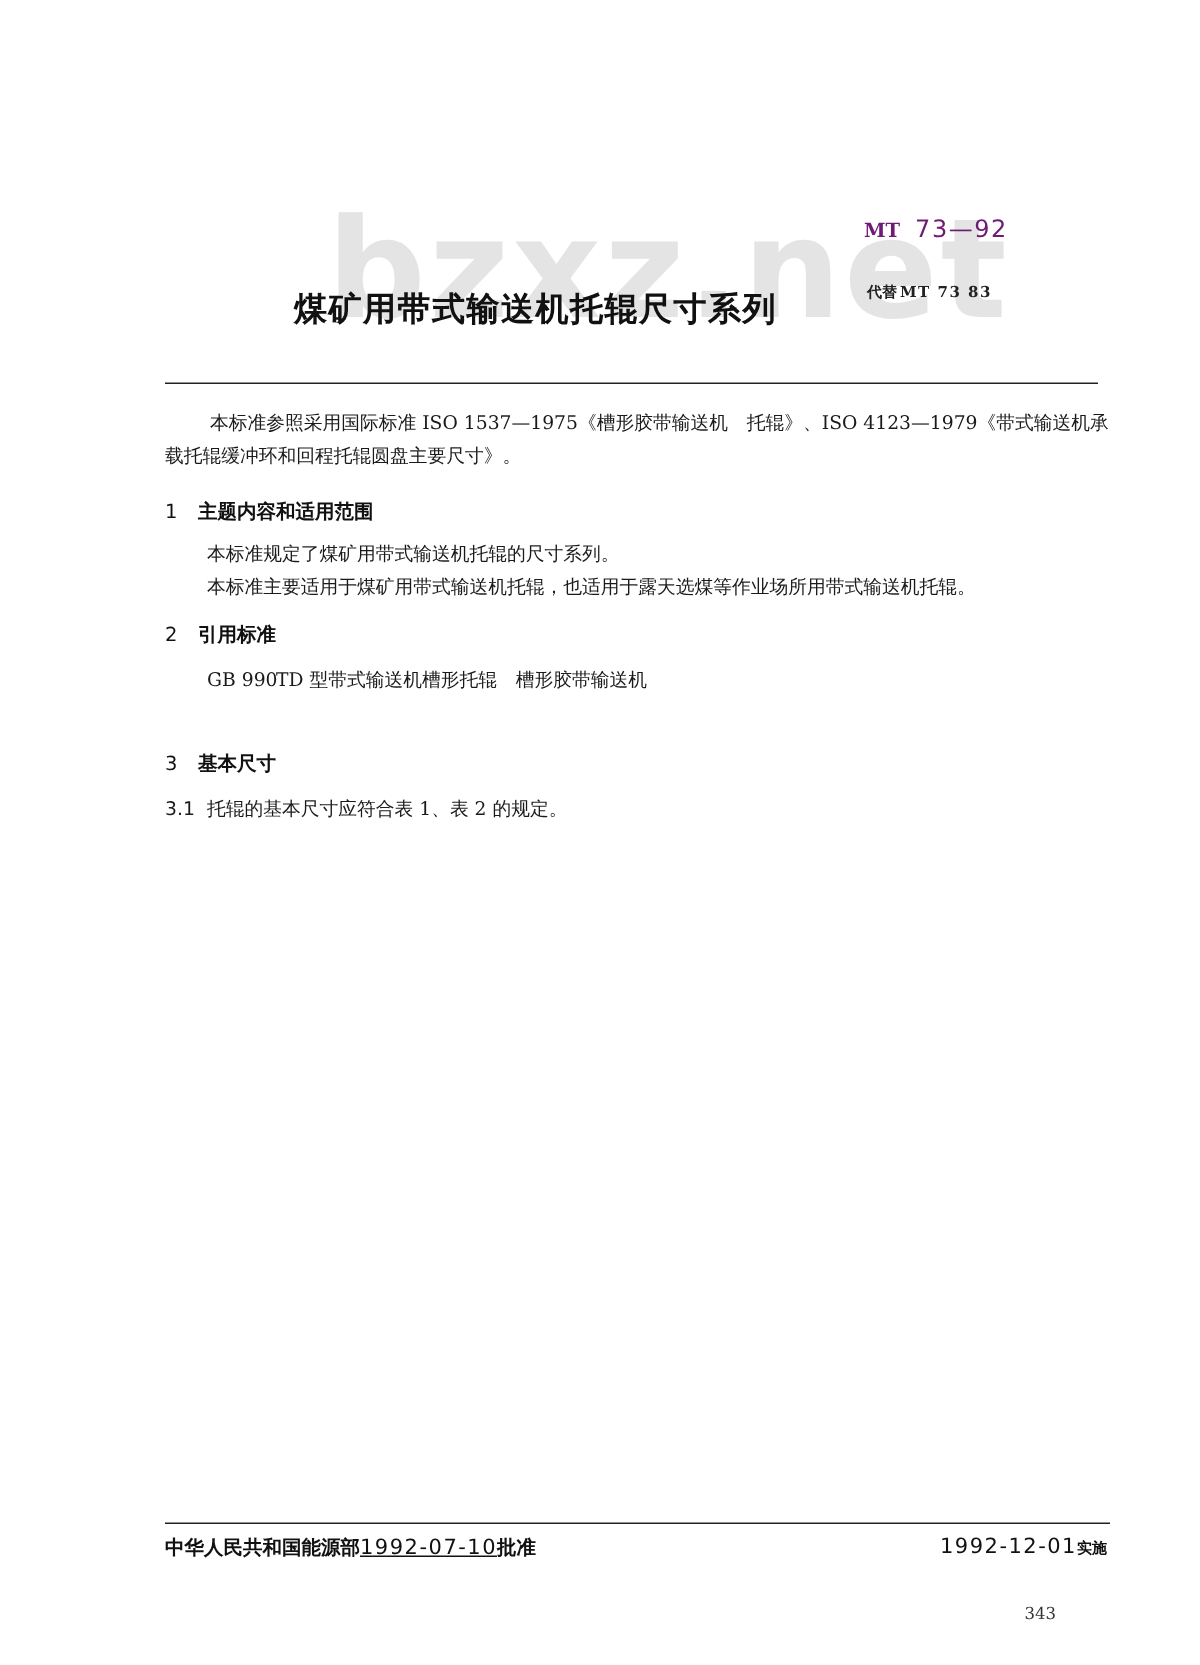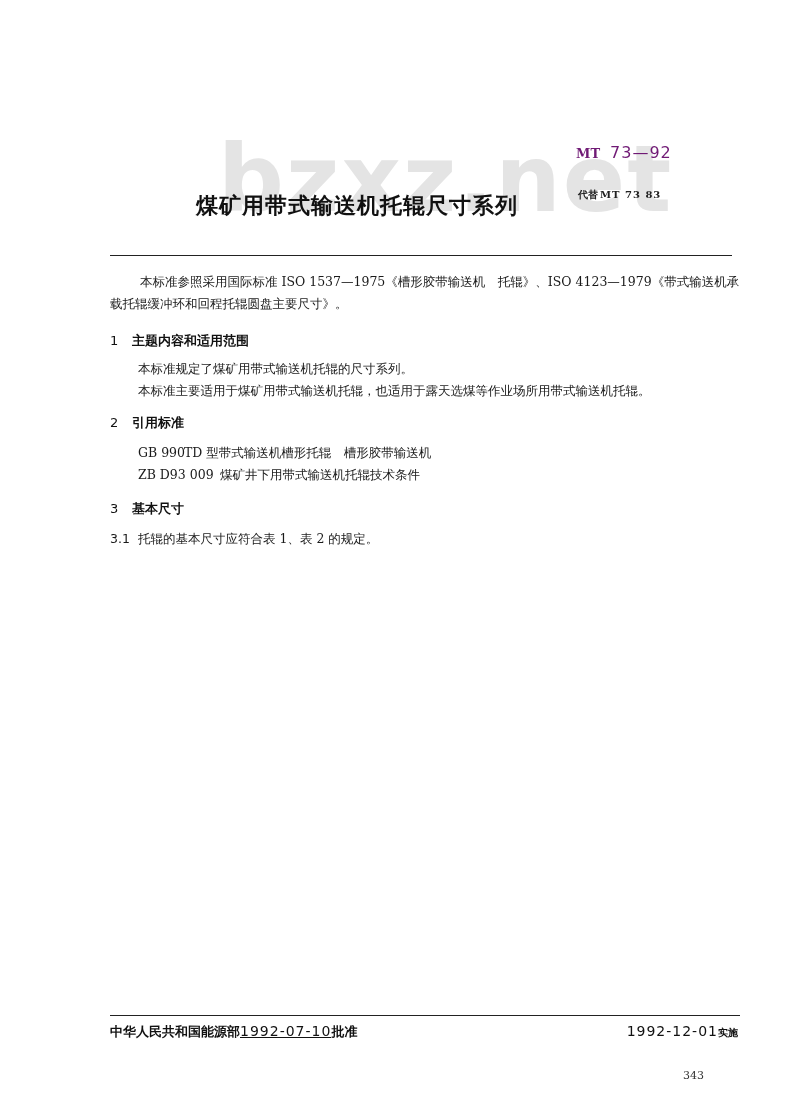--- a/index.html
+++ b/index.html
@@ -161,23 +161,20 @@
   </div>
   <div class="line" style="left:138px; top:377px;">本标准主要适用于煤矿用带式输送机托辊，也适用于露天选煤等作业场所用带式输送机托辊。</div>
   <div class="line" style="left:138px; top:355px;">本标准规定了煤矿用带式输送机托辊的尺寸系列。</div>
 
   <div class="sec-head" style="left:110px; top:408px;">
     <span class="num">2</span><span>引用标准</span>
   </div>
   <div class="line" style="left:138px; top:439px;">
     <span class="ref-code" style="width:46px;">GB 990</span><span>TD 型带式输送机槽形托辊　槽形胶带输送机</span>
   </div>
-  <div class="line" style="left:138px; top:461px;">
-    <span class="ref-code" style="width:82px;">ZB D93 009</span><span>煤矿井下用带式输送机托辊技术条件</span>
-  </div>
 
   <div class="sec-head" style="left:110px; top:494px;">
     <span class="num">3</span><span>基本尺寸</span>
   </div>
   <div class="line" style="left:110px; top:525px;">
     <span style="display:inline-block; width:28px; font-family:'DejaVu Sans', sans-serif;">3.1</span><span>托辊的基本尺寸应符合表 1、表 2 的规定。</span>
   </div>
 
   <div class="rule rule-bottom"></div>
 

